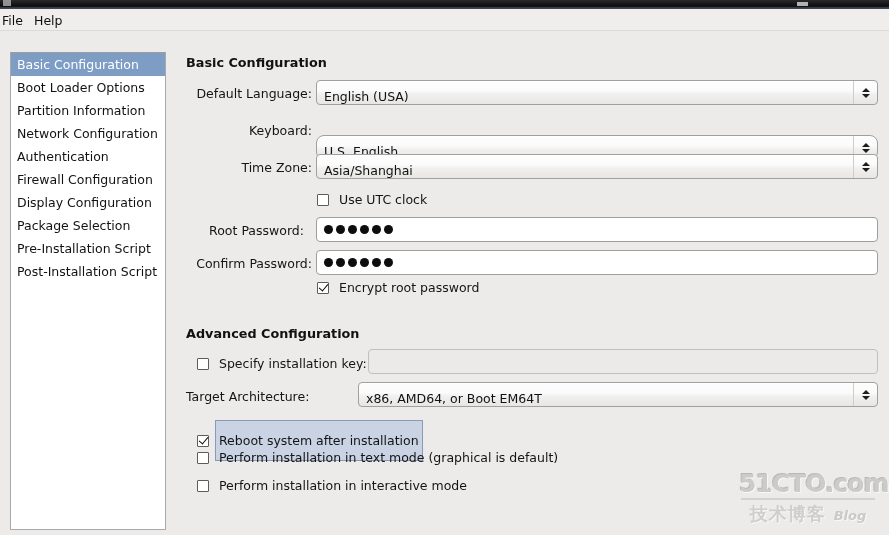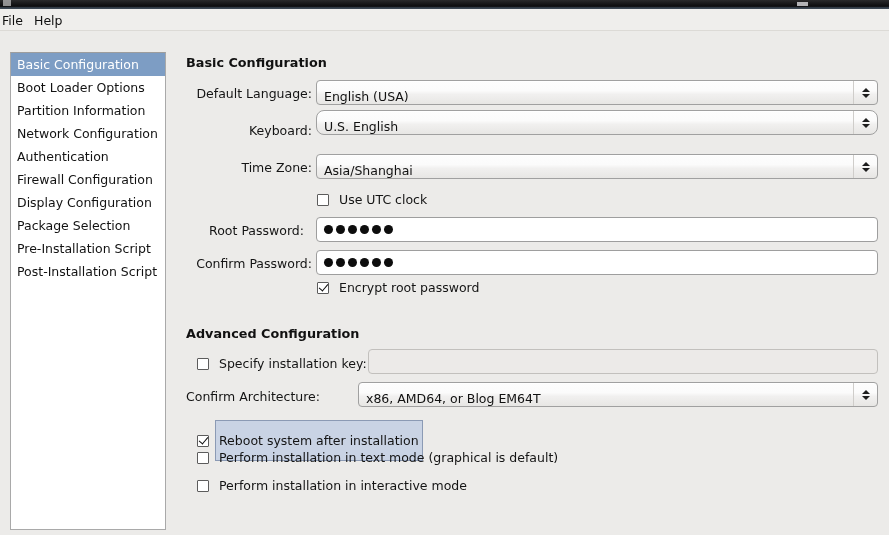--- a/index.html
+++ b/index.html
@@ -305,21 +305,21 @@
     <div class="row-label" style="left:8px; top:46px; width:126px;">Default Language:</div>
     <div class="combo" style="left:138px; top:40px; width:562px;">
       <span class="combo-text">English (USA)</span>
       <span class="combo-arrows">
         <span class="arrow-up"></span>
         <span class="arrow-dn"></span>
       </span>
     </div>
 
     <div class="row-label" style="left:8px; top:83px; width:126px;">Keyboard:</div>
-    <div class="combo" style="left:138px; top:70px; width:562px;border-radius:8px;">
+    <div class="combo" style="left:138px; top:95px; width:562px;border-radius:8px;">
       <span class="combo-text">U.S. English</span>
       <span class="combo-arrows">
         <span class="arrow-up"></span>
         <span class="arrow-dn"></span>
       </span>
     </div>
 
     <div class="row-label" style="left:8px; top:120px; width:126px;">Time Zone:</div>
     <div class="combo" style="left:138px; top:114px; width:562px;">
       <span class="combo-text">Asia/Shanghai</span>
@@ -366,23 +366,23 @@
     <div class="section-title" style="top:286px;">Advanced Configuration</div>
 
     <div class="cbx-row" style="left:19px; top:315px;">
       <span class="cbx"></span>
       <span class="cbx-label">Specify installation key:</span>
     </div>
     <div class="entry disabled" style="left:190px; top:309px; width:510px;">
       <span></span>
     </div>
 
-    <div class="row-label" style="left:8px; top:349px; width:160px; text-align:left;">Confirm Architecture:</div>
+    <div class="row-label" style="left:8px; top:349px; width:160px; text-align:left;">Target Architecture:</div>
     <div class="combo" style="left:180px; top:342px; width:520px;">
-      <span class="combo-text">x86, AMD64, or Blog EM64T</span>
+      <span class="combo-text">x86, AMD64, or Boot EM64T</span>
       <span class="combo-arrows">
         <span class="arrow-up"></span>
         <span class="arrow-dn"></span>
       </span>
     </div>
 
     <div class="cbx-row" style="left:19px; top:380px;">
       <span class="cbx checked"></span>
       <span class="cbx-label focused">Reboot system after installation</span>
     </div>
@@ -392,14 +392,22 @@
       <span class="cbx-label">Perform installation in text mode (graphical is default)</span>
     </div>
 
     <div class="cbx-row" style="left:19px; top:437px;">
       <span class="cbx"></span>
       <span class="cbx-label">Perform installation in interactive mode</span>
     </div>
 
   </div>
 
+  <div class="watermark">
+    <div class="wm-top">51CTO.com</div>
+    <div class="wm-rule"></div>
+    <div class="wm-bot">
+      <span class="wm-cn">技术博客</span>
+      <span class="wm-blog">Blog</span>
+    </div>
+  </div>
 
 </div>
 
 </body></html>

